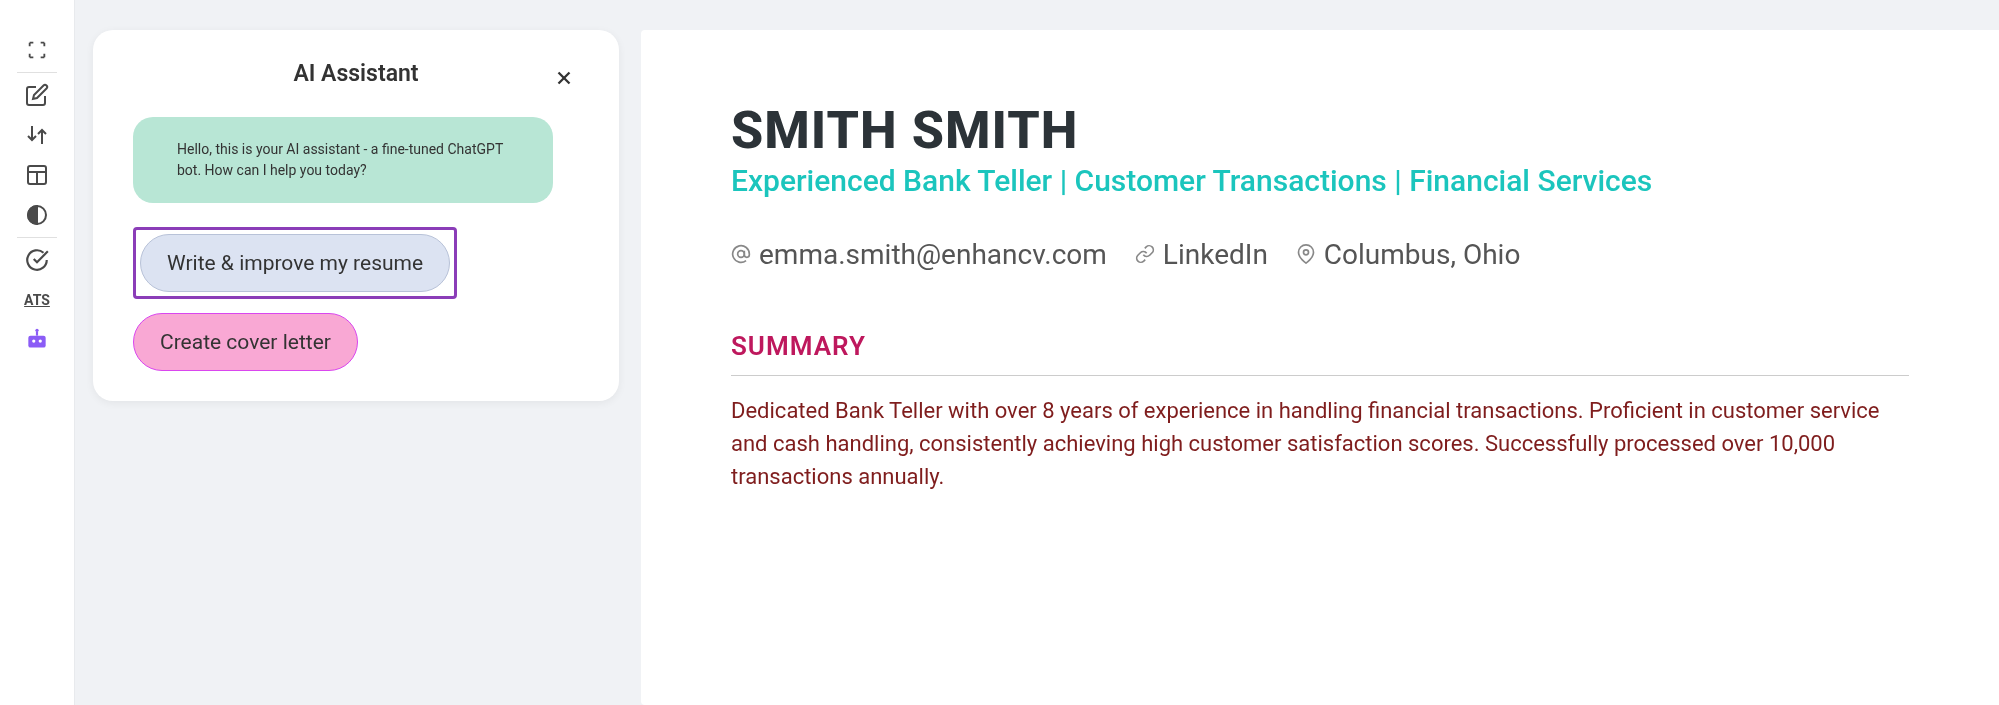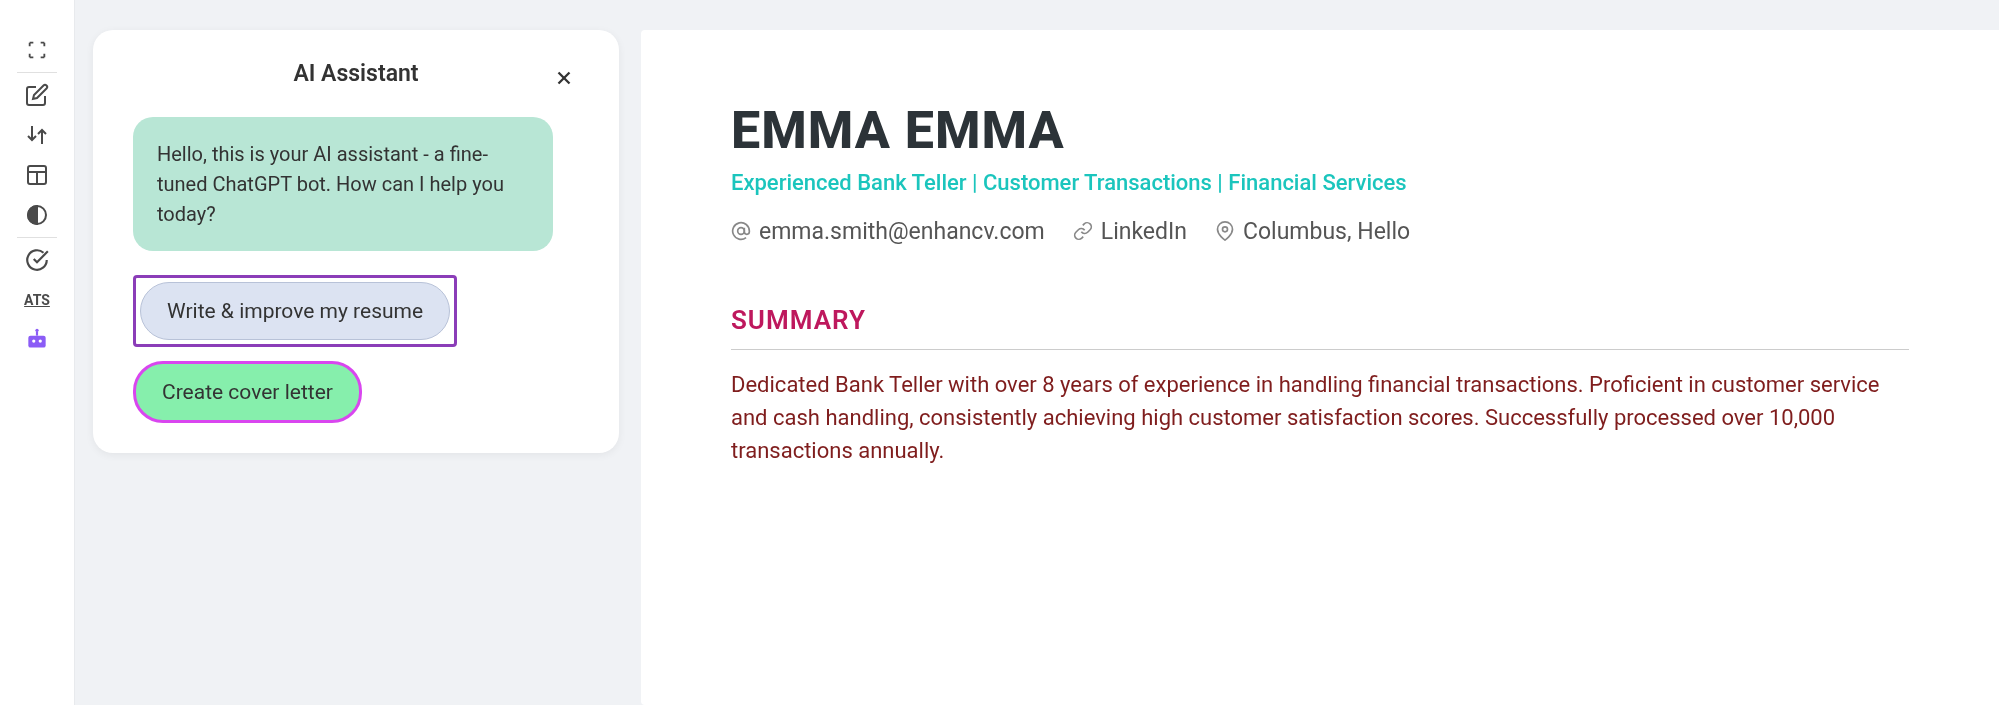--- a/index.html
+++ b/index.html
@@ -67,41 +67,41 @@
       cursor: pointer;
       color: #333;
       font-size: 28px;
       background: none;
       border: none;
       padding: 4px;
     }
     .chat-bubble {
       background: #b8e6d5;
       border-radius: 20px;
-      padding: 22px 24px;
-      font-size: 20px;
+      padding: 22px 44px;
+      font-size: 14px;
       color: #333;
       line-height: 1.5;
       max-width: 420px;
     }
     .chat-meta {
       font-size: 17px;
       color: #888;
       margin-top: 12px;
     }
     .action-buttons {
       margin-top: 24px;
       display: flex;
       flex-direction: column;
       gap: 14px;
       align-items: flex-start;
     }
     .action-btn {
-      border: 3px solid #d946ef;
-      background: #86efac;
+      border: 1px solid #d946ef;
+      background: #f9a8d4;
       border-radius: 30px;
       padding: 16px 26px;
       font-size: 21px;
       color: #333;
       cursor: pointer;
       font-family: inherit;
     }
     .highlight-wrap {
       border: 3px solid #8b3db8;
       padding: 4px;
@@ -119,31 +119,31 @@
       padding: 70px 90px 40px 90px;
       border-radius: 4px 0 0 4px;
     }
     .resume-name {
       font-size: 52px;
       font-weight: 800;
       color: #2c3338;
       letter-spacing: 1px;
     }
     .resume-tagline {
-      font-size: 22px;
+      font-size: 30px;
       font-weight: 500;
       color: #1bc5bd;
-      margin-top: 7px;
+      margin-top: 0;
       line-height: 1.35;
     }
     .resume-contact {
       display: flex;
       gap: 28px;
-      margin-top: 20px;
-      font-size: 23px;
+      margin-top: 36px;
+      font-size: 28px;
       color: #555;
       align-items: flex-end;
     }
     .contact-item {
       display: flex;
       align-items: center;
       gap: 8px;
     }
     .contact-icon {
       color: #888;
@@ -240,21 +240,21 @@
   <div class="chat-bubble">Hello, this is your AI assistant - a fine-tuned ChatGPT bot. How can I help you today?</div>
   <div class="action-buttons">
     <div class="highlight-wrap">
       <button class="action-btn">Write &amp; improve my resume</button>
     </div>
     <button class="action-btn">Create cover letter</button>
   </div>
 </div>
 
 <div class="resume-panel">
-  <div class="resume-name">EMMA EMMA</div>
+  <div class="resume-name">SMITH SMITH</div>
   <div class="resume-tagline">Experienced Bank Teller | Customer Transactions | Financial Services</div>
   <div class="resume-contact">
     <div class="contact-item">
       <span class="contact-icon">
         <svg width="20" height="20" viewBox="0 0 24 24" fill="none" stroke="currentColor" stroke-width="2">
             <circle cx="12" cy="12" r="4"></circle>
             <path d="M16 8v5a3 3 0 0 0 6 0v-1a10 10 0 1 0-3.92 7.94"></path>
           </svg>
       </span>
       <span>emma.smith@enhancv.com</span>
@@ -268,20 +268,20 @@
       </span>
       <span>LinkedIn</span>
     </div>
     <div class="contact-item">
       <span class="contact-icon">
         <svg width="20" height="20" viewBox="0 0 24 24" fill="none" stroke="currentColor" stroke-width="2">
             <path d="M21 10c0 7-9 13-9 13s-9-6-9-13a9 9 0 0 1 18 0z"></path>
             <circle cx="12" cy="10" r="3"></circle>
           </svg>
       </span>
-      <span>Columbus, Hello</span>
+      <span>Columbus, Ohio</span>
     </div>
   </div>
   <div class="summary-section">
     <div class="summary-title">SUMMARY</div>
     <div class="summary-text">Dedicated Bank Teller with over 8 years of experience in handling financial transactions. Proficient in customer service and cash handling, consistently achieving high customer satisfaction scores. Successfully processed over 10,000 transactions annually.</div>
   </div>
 </div>
 
 </body></html>

